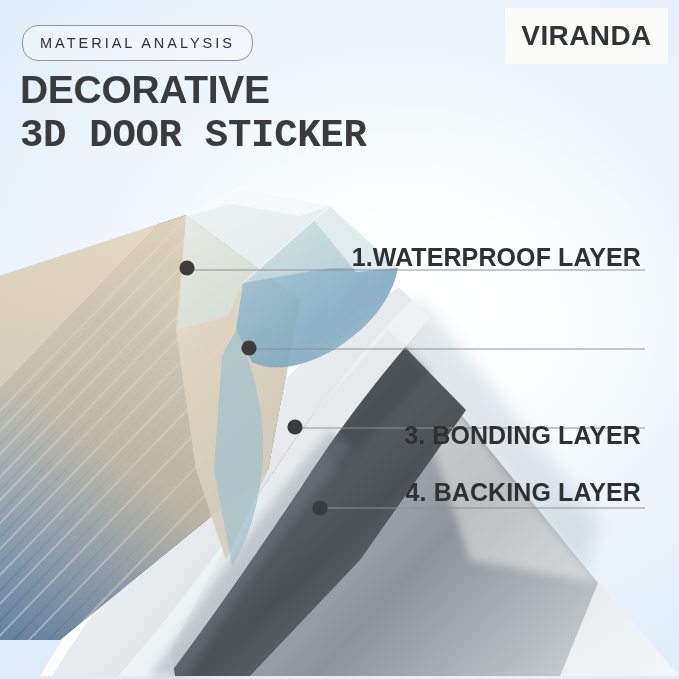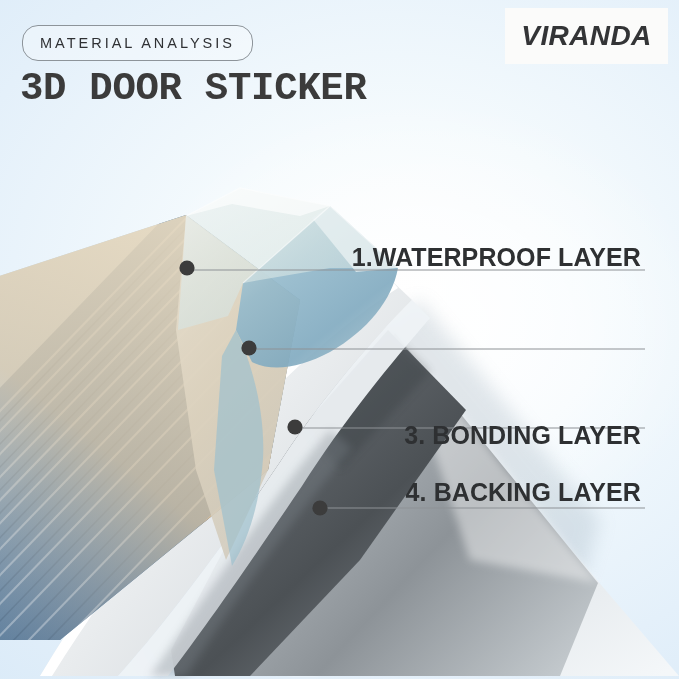--- a/index.html
+++ b/index.html
@@ -61,21 +61,20 @@
   .logo-box {
     position: absolute;
     left: 505px;
     top: 8px;
     width: 163px;
     height: 56px;
     background: #fbfbfa;
     display: flex;
     align-items: center;
     justify-content: center;
-    font-style: italic;
   }
   .logo-text {
     font-size: 28px;
     font-weight: bold;
     color: #333436;
     letter-spacing: 0.4px;
   }
 
   
   .callout {
@@ -343,20 +342,21 @@
       </g>
 
     </g>
   </svg>
 
   <div class="badge">
     <span>MATERIAL ANALYSIS</span>
   </div>
 
   <div class="headline">
+    <span class="l1">DECORATIVE</span>
     <span class="l2">3D DOOR STICKER</span>
   </div>
 
   <div class="logo-box">
     <span class="logo-text">VIRANDA</span>
   </div>
 
   <div class="callout callout-1">
     <span class="txt">1.WATERPROOF LAYER</span>
   </div>

